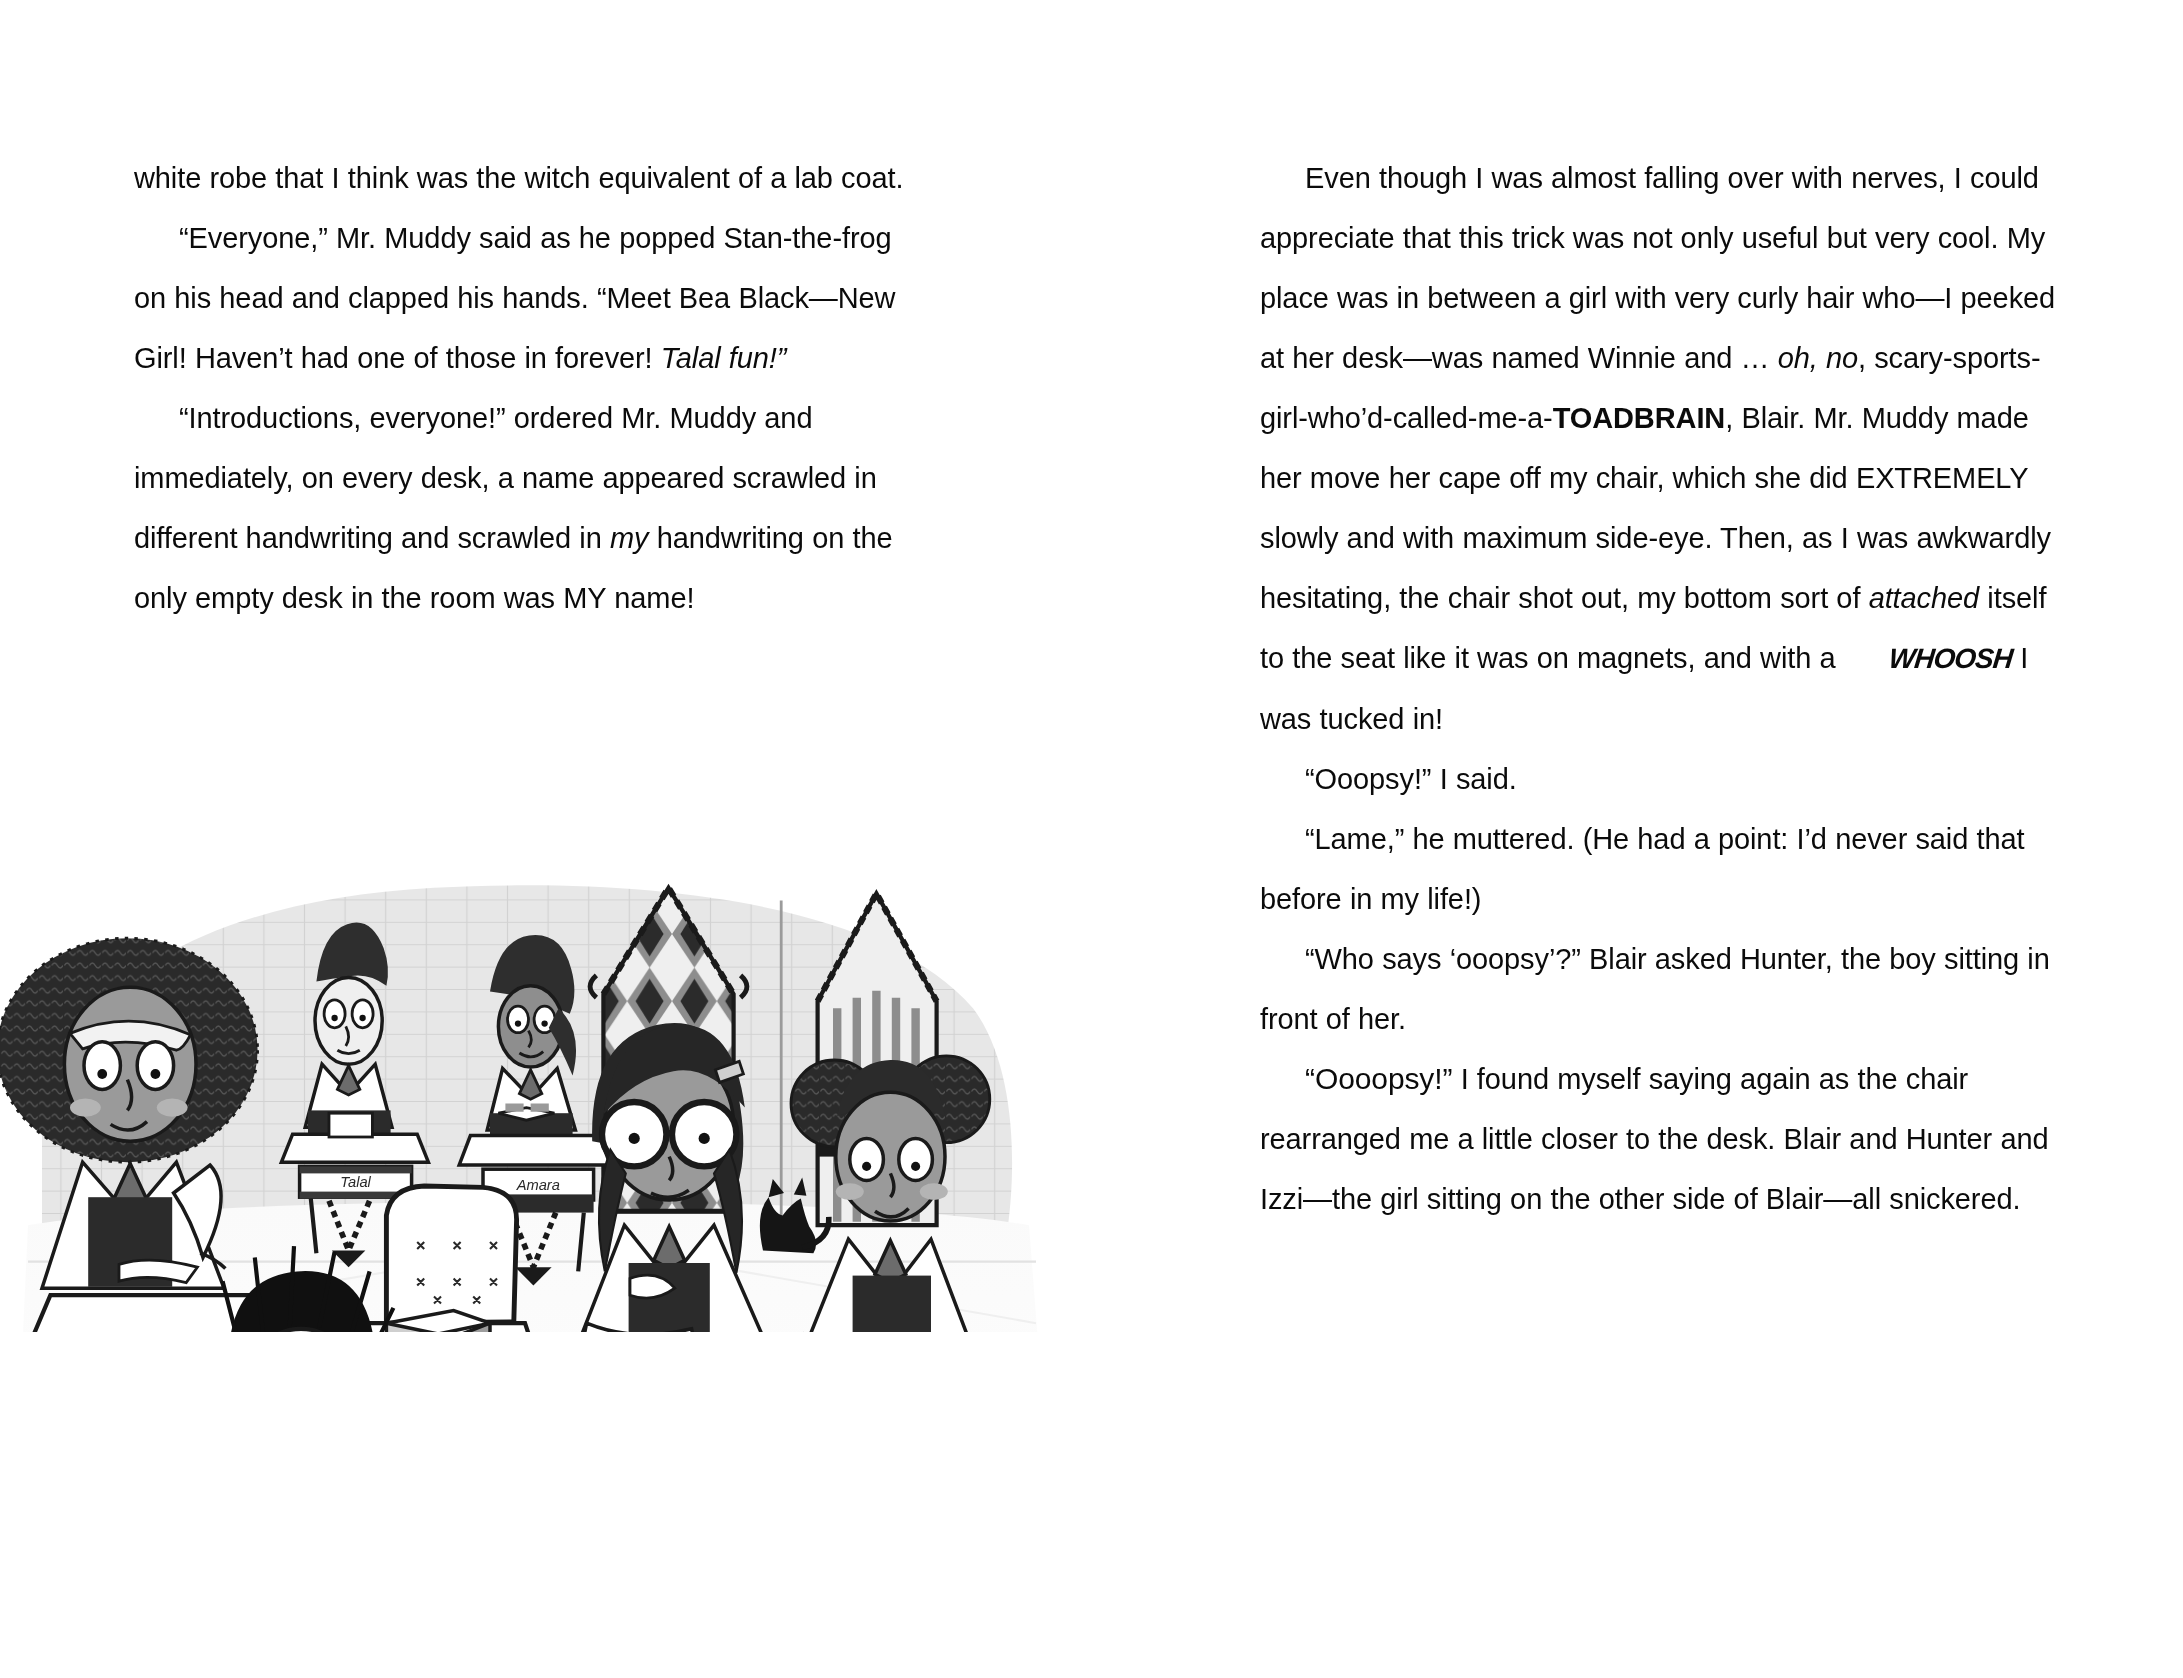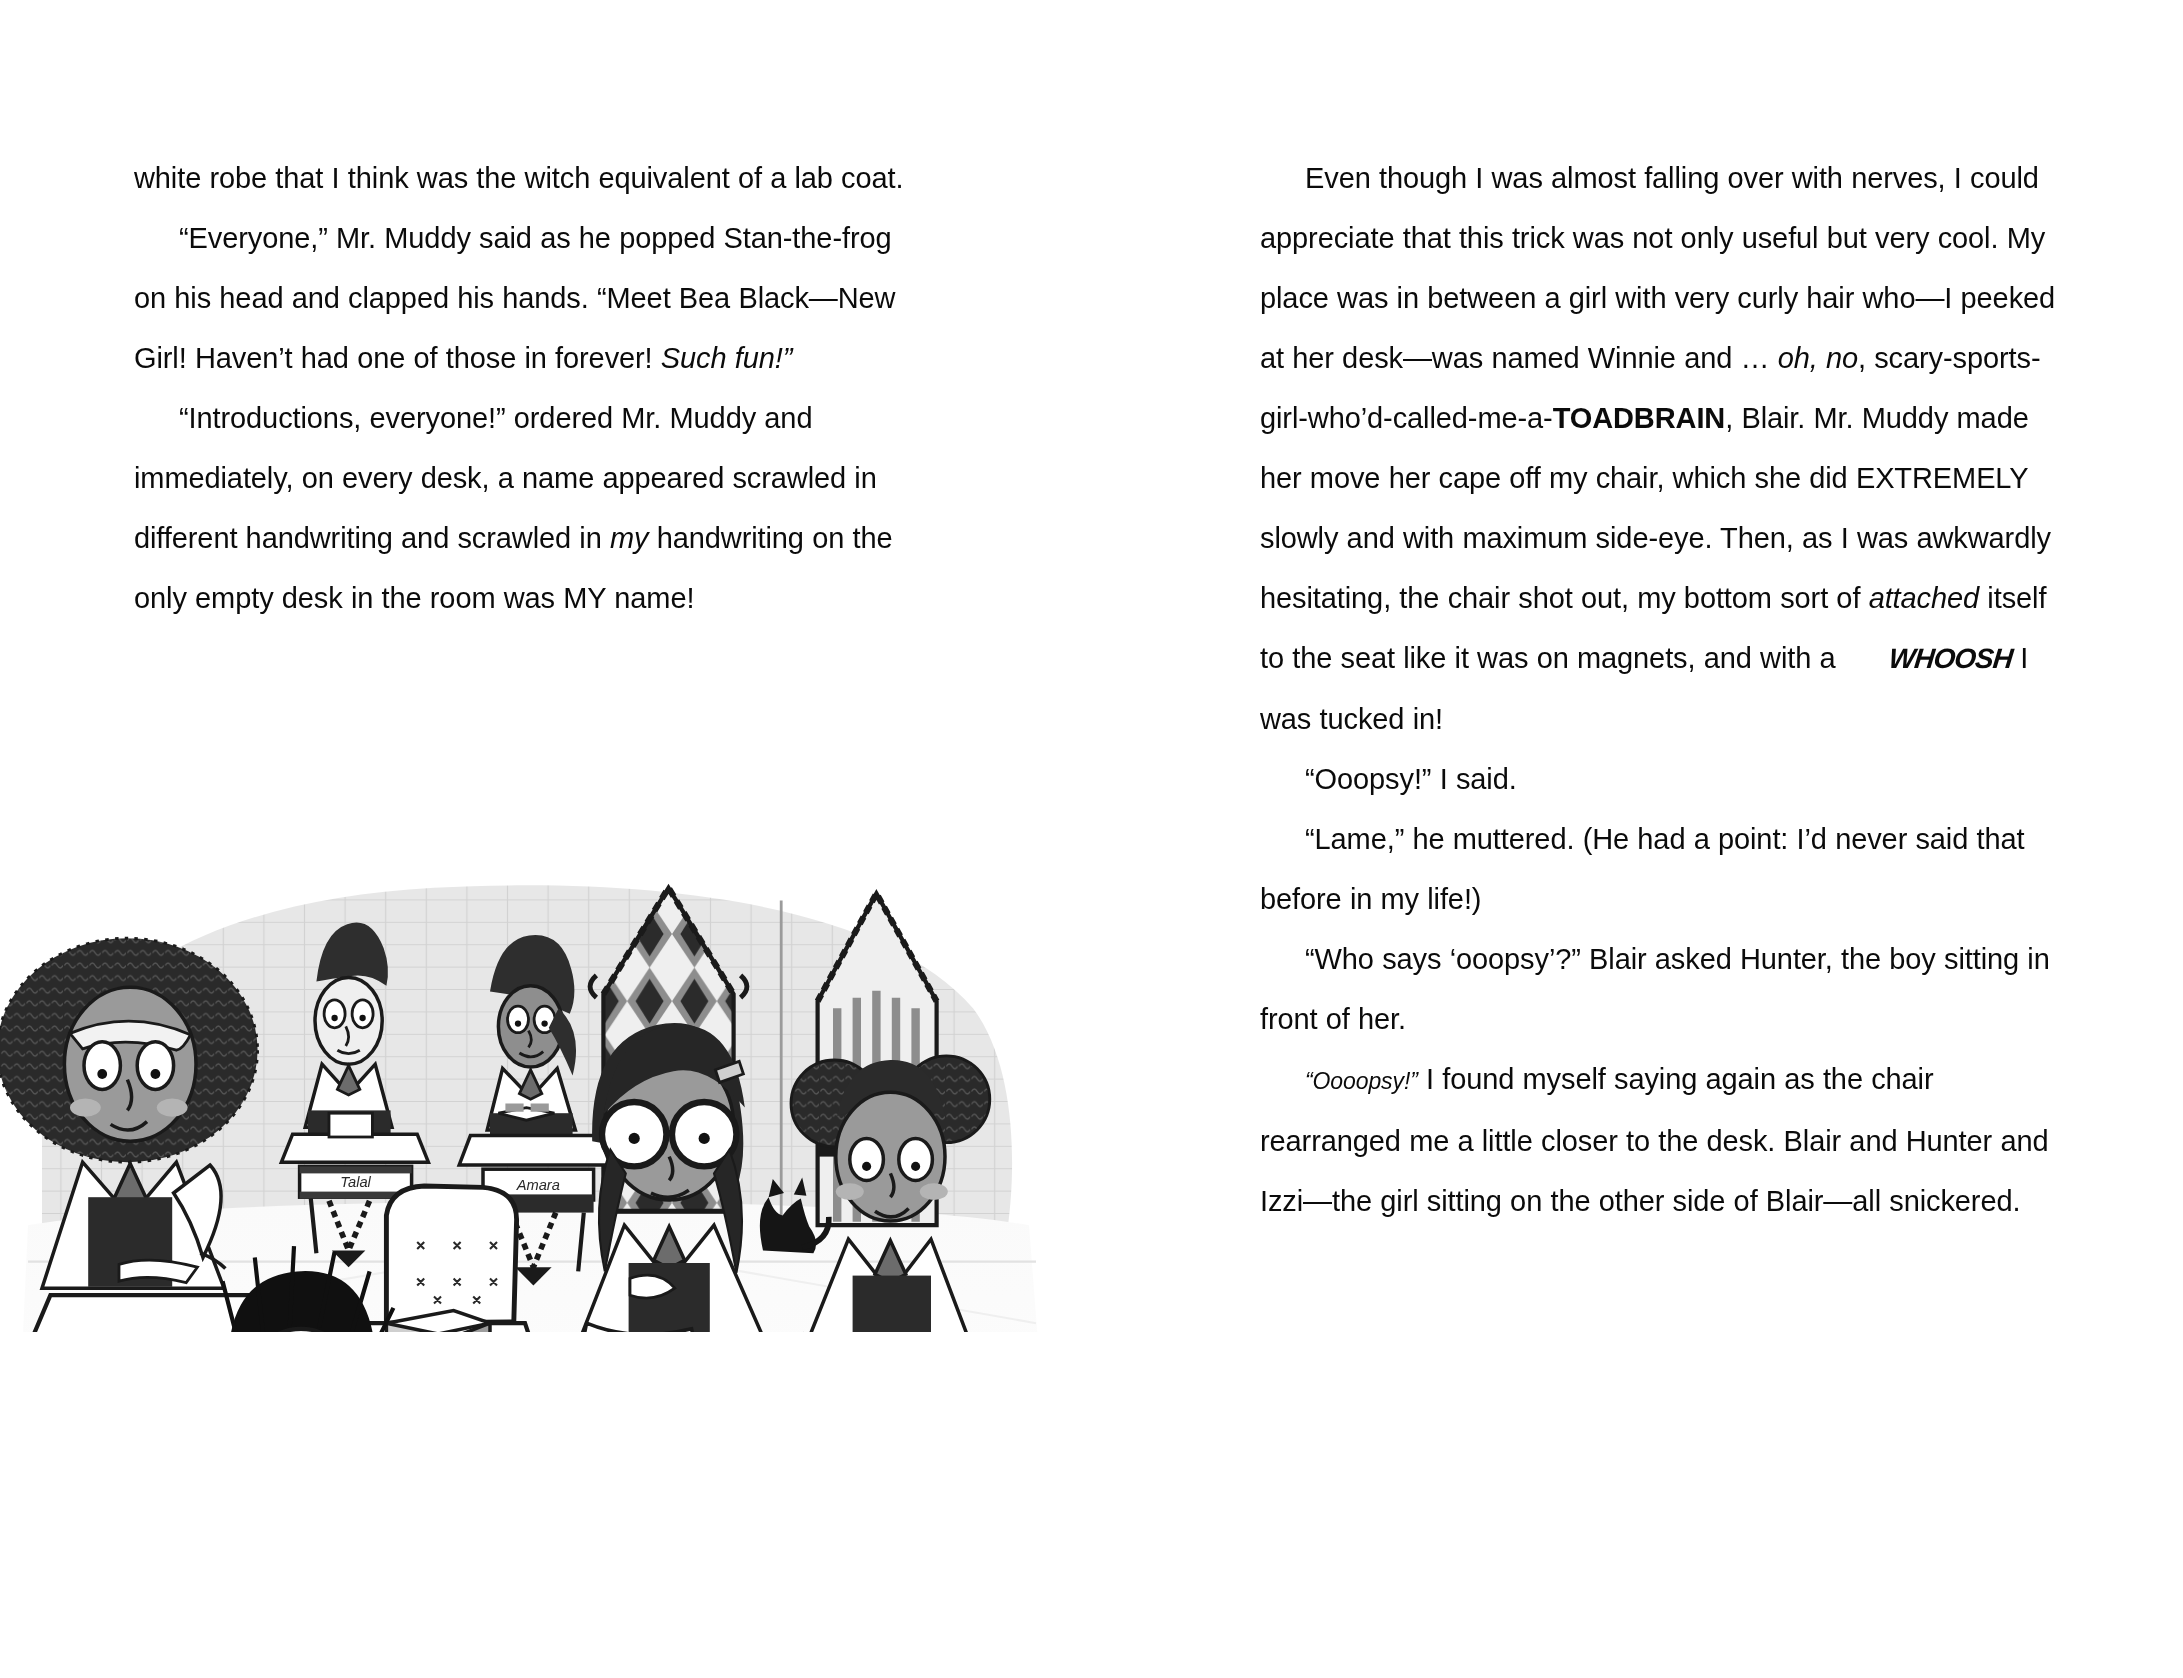--- a/index.html
+++ b/index.html
@@ -40,22 +40,21 @@
   .whoosh {
     font-family: "Liberation Sans", sans-serif;
     font-weight: bold;
     font-style: italic;
     letter-spacing: -1px;
     font-size: 28px;
     transform: skewX(-6deg);
     display: inline-block;
   }
   .bigoops {
-    font-style: italic;
-    font-size: 23px;
+    font-size: 30px;
   }
 
   .folio {
     position: absolute;
     left: 1631px;
     top: 1543px;
     font-size: 29px;
     color: #0b0b0b;
     font-family: "Liberation Sans", sans-serif;
     font-style: italic;
@@ -72,21 +71,21 @@
   }
   .illus svg { display: block; }
 </style>
 </head>
 <body>
 
 <div class="page">
 
   <div class="col col-left" id="left-col">
       <p><span>white robe that I think was the witch equivalent of a lab coat.</span></p>
-      <p class="ind"><span>“Everyone,” Mr. Muddy said as he popped Stan-the-frog on his head and clapped his hands. “Meet Bea Black—New Girl! Haven’t had one of those in forever! </span><i>Such fun!”</i></p>
+      <p class="ind"><span>“Everyone,” Mr. Muddy said as he popped Stan-the-frog on his head and clapped his hands. “Meet Bea Black—New Girl! Haven’t had one of those in forever! </span><i>Talal fun!”</i></p>
       <p class="ind"><span>“Introductions, everyone!” ordered Mr. Muddy and immediately, on every desk, a name appeared scrawled in different handwriting and scrawled in </span><i>my</i><span> handwriting on the only empty desk in the room was MY name!</span></p>
     </div>
 
   <div class="col col-right" id="right-col">
       <p class="ind"><span>Even though I was almost falling over with nerves, I could appreciate that this trick was not only useful but very cool. My place was in between a girl with very curly hair who—I peeked at her desk—was named Winnie and … </span><i>oh, no</i><span>, scary-sports-girl-who’d-called-me-a-</span><b>TOADBRAIN</b><span>, Blair. Mr. Muddy made her move her cape off my chair, which she did EXTREMELY slowly and with maximum side-eye. Then, as I was awkwardly hesitating, the chair shot out, my bottom sort of </span><i>attached</i><span> itself to the seat like it was on magnets, and with a </span><span class="whoosh">WHOOSH</span><span> I was tucked in!</span></p>
       <p class="ind"><span>“Ooopsy!” I said.</span></p>
       <p class="ind"><span>“Lame,” he muttered. (He had a point: I’d never said that before in my life!)</span></p>
       <p class="ind"><span>“Who says ‘ooopsy’?” Blair asked Hunter, the boy sitting in front of her.</span></p>
       <p class="ind"><span class="bigoops">“Oooopsy!”</span><span> I found myself saying again as the chair rearranged me a little closer to the desk. Blair and Hunter and Izzi—the girl sitting on the other side of Blair—all snickered.</span></p>
     </div>

